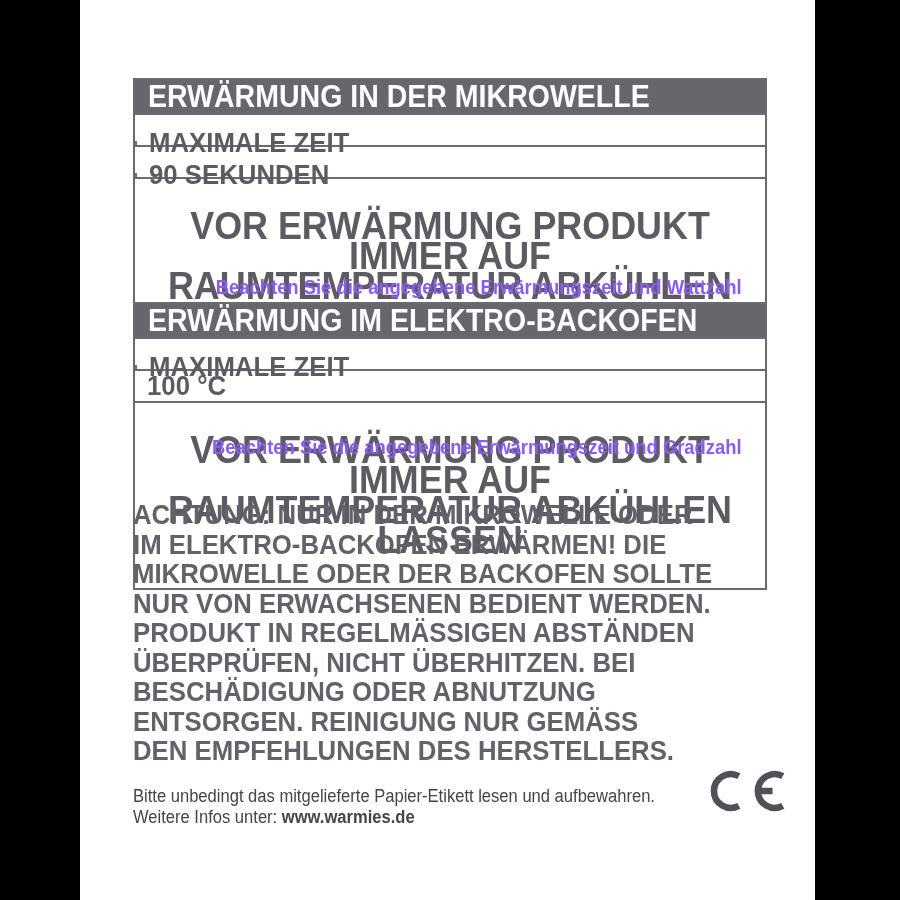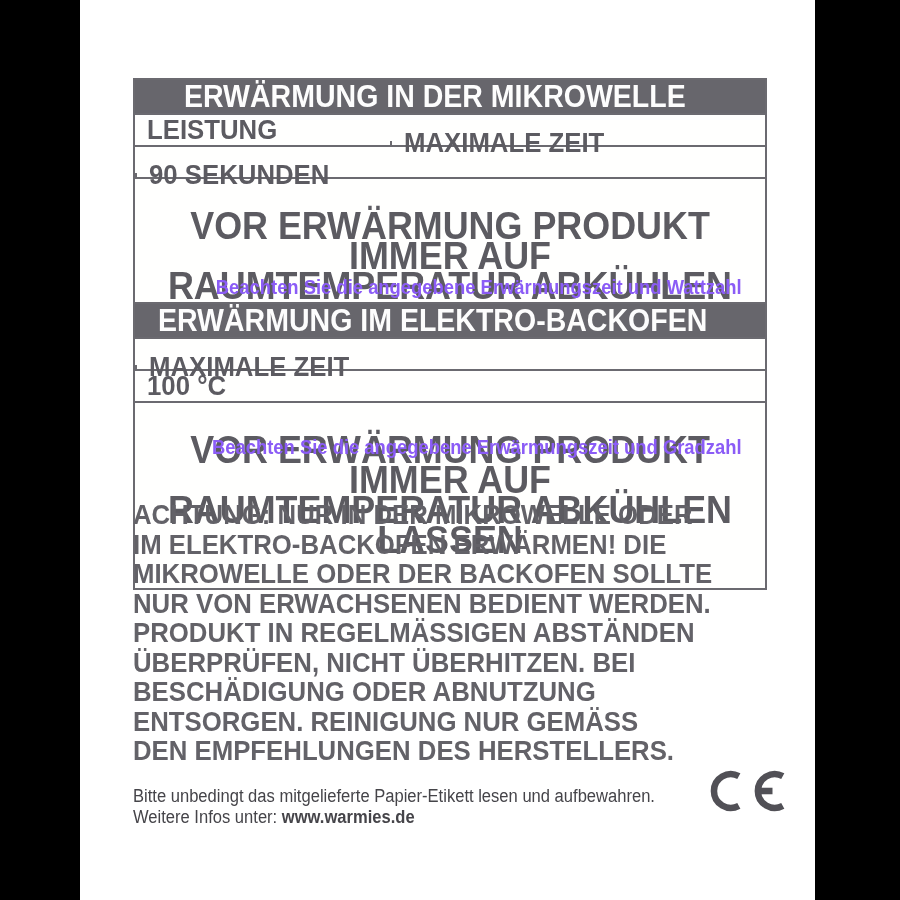--- a/index.html
+++ b/index.html
@@ -23,21 +23,20 @@
     position:absolute;left:133px;width:634px;
     border:2px solid #6b6a70;background:#fffffe;
     box-sizing:border-box;
     color:#5c5b61;
   }
   .t-header{
     background:#67666c;color:#fdfdfd;
     font-weight:bold;font-size:31px;
     height:33px;display:flex;align-items:center;
     padding-left:13px;
-    justify-content:center;
   }
   .t-row{display:flex;border-top:2px solid #6b6a70;height:30px;}
   .t-cell{
     display:flex;align-items:center;
     font-weight:bold;font-size:28px;
     padding-left:12px;box-sizing:border-box;
   }
   .t-cell.c1{width:40.5%;}
   .t-cell.c2{width:59.5%;border-left:2px solid #6b6a70;margin-top:26px;}
   .t-notice{
@@ -78,23 +77,20 @@
 <div class="canvas">
 
   <div class="scanbar left"></div>
   <div class="scanbar right"></div>
 
   <section class="heat-table" id="microwave-table">
     <div class="t-header">
       <span class="cx">ERWÄRMUNG IN DER MIKROWELLE</span>
     </div>
     <div class="t-row">
-      <div class="t-cell c1">
-        <span class="cx">LEISTUNG</span>
-      </div>
       <div class="t-cell c2">
         <span class="cx">MAXIMALE ZEIT</span>
       </div>
     </div>
     <div class="t-row">
       <div class="t-cell c2">
         <span class="cx">90 SEKUNDEN</span>
       </div>
     </div>
     <div class="t-notice">

